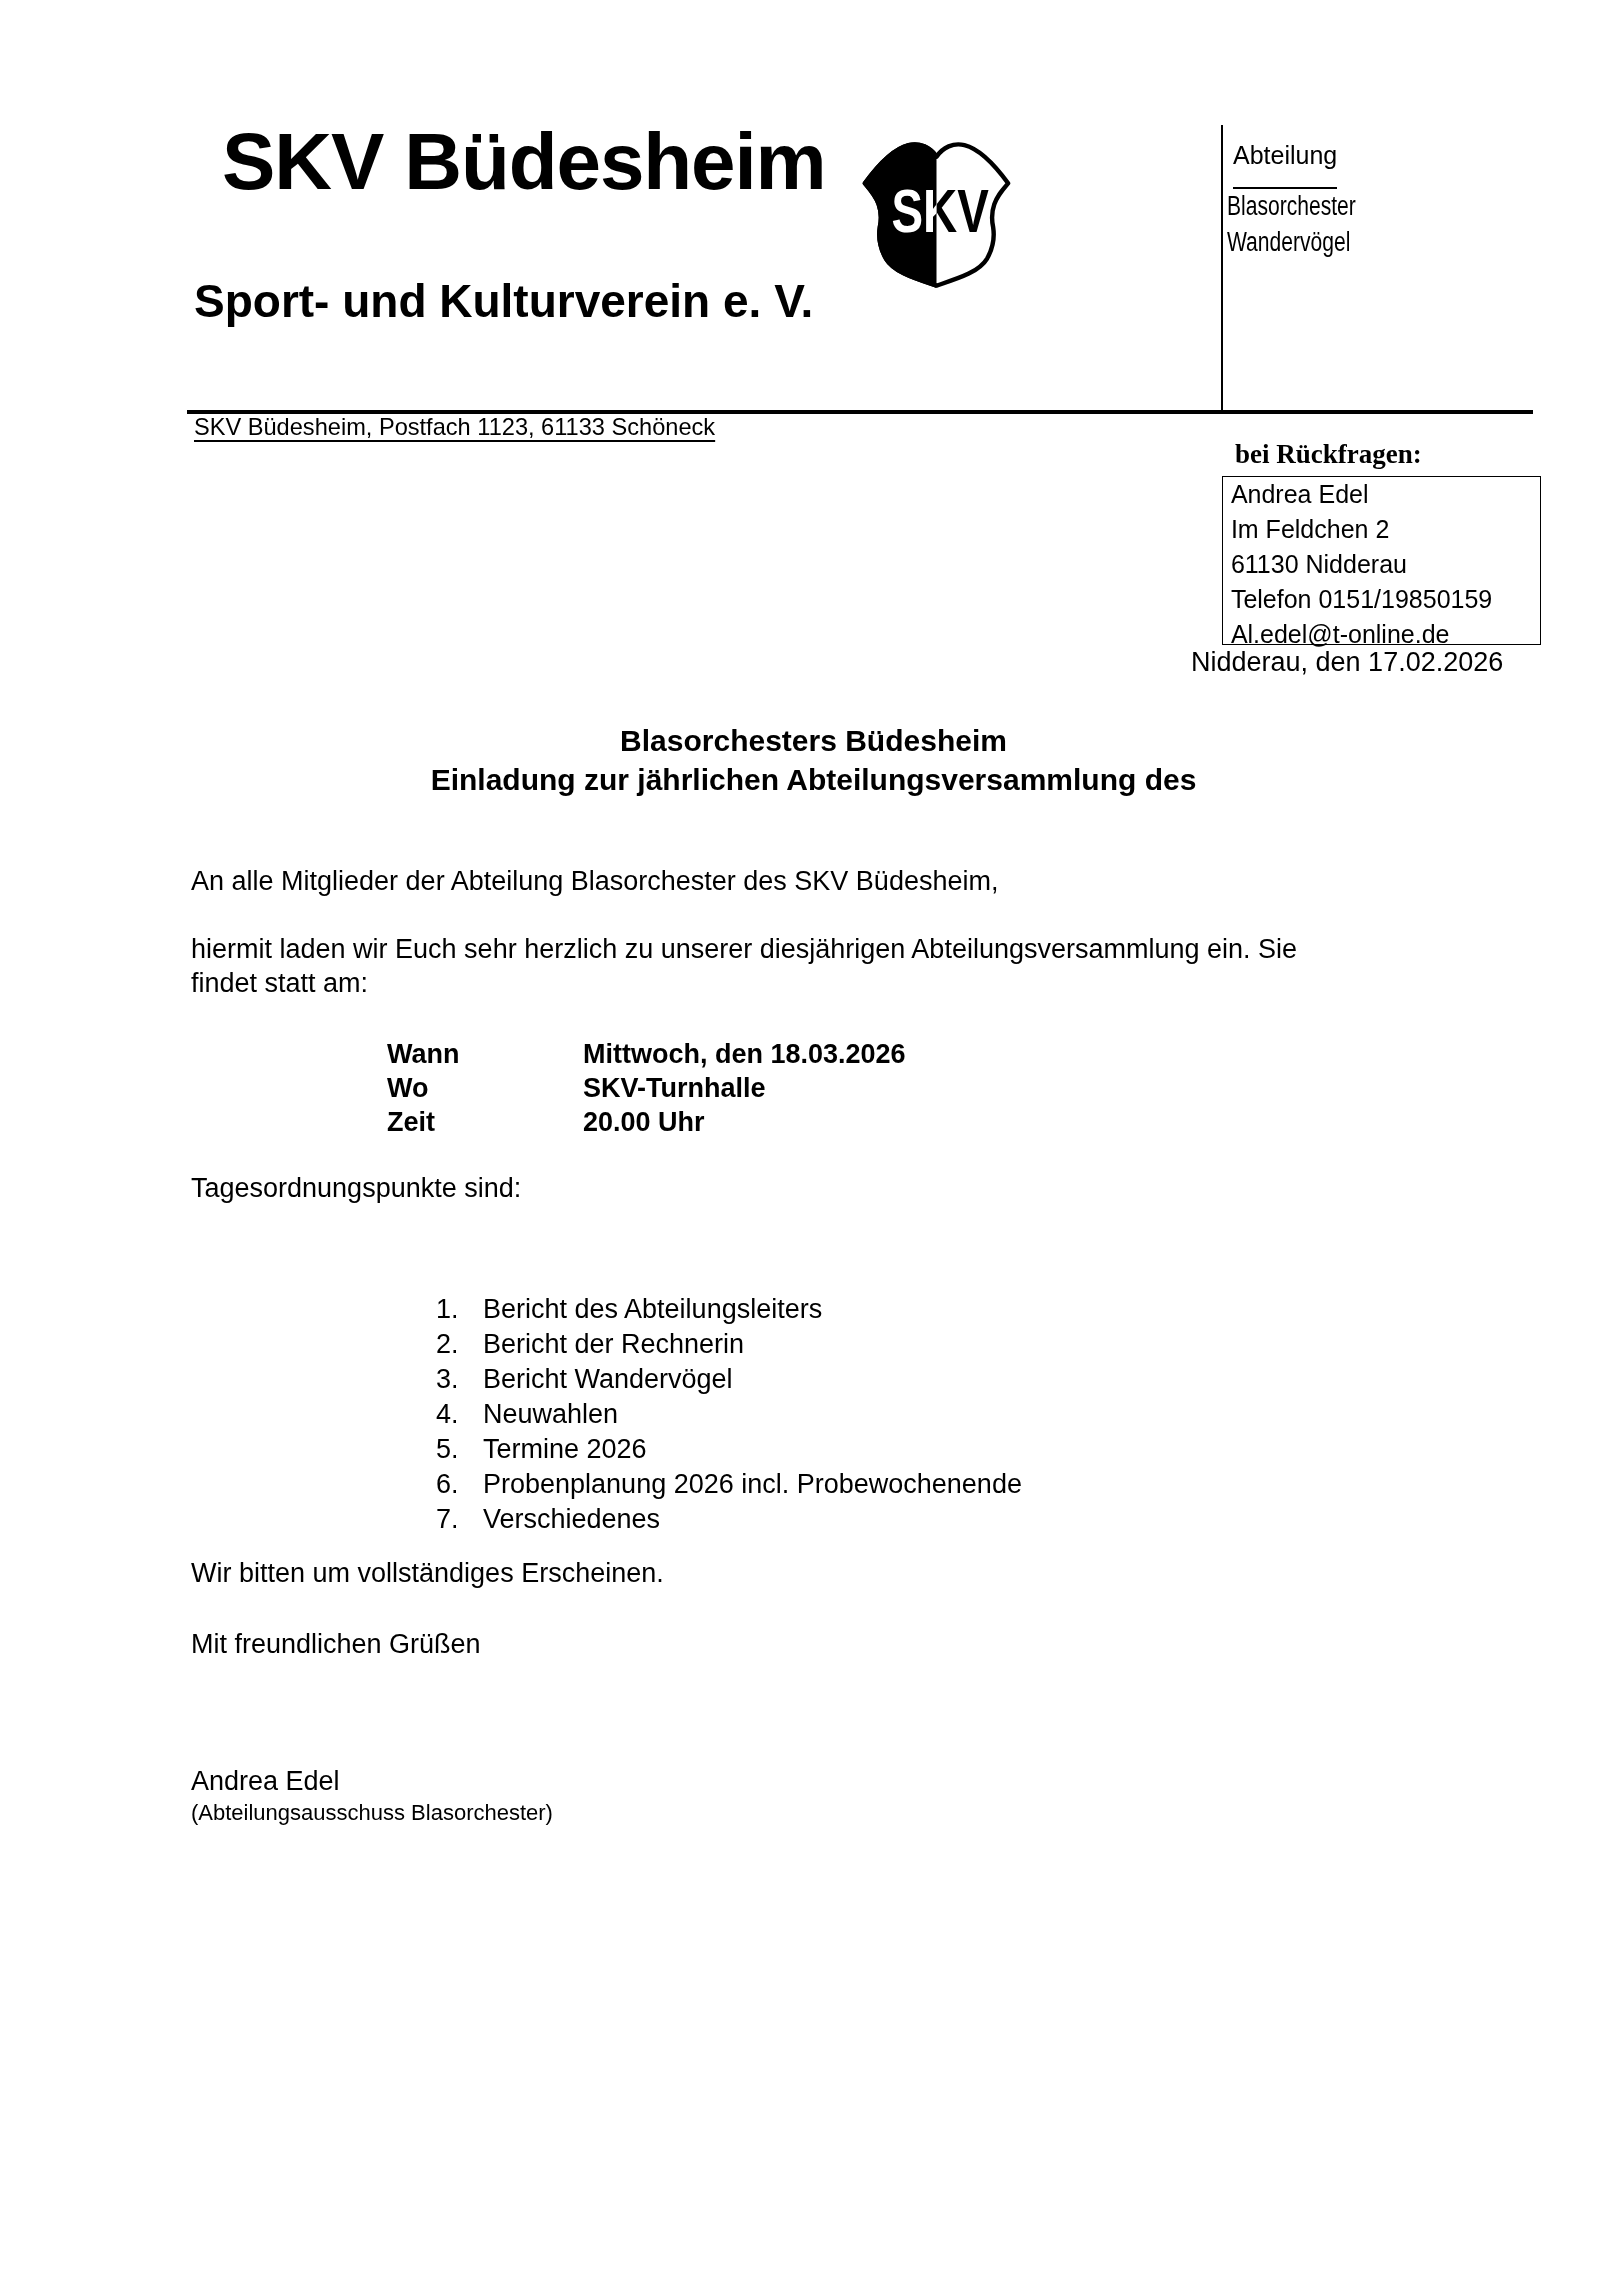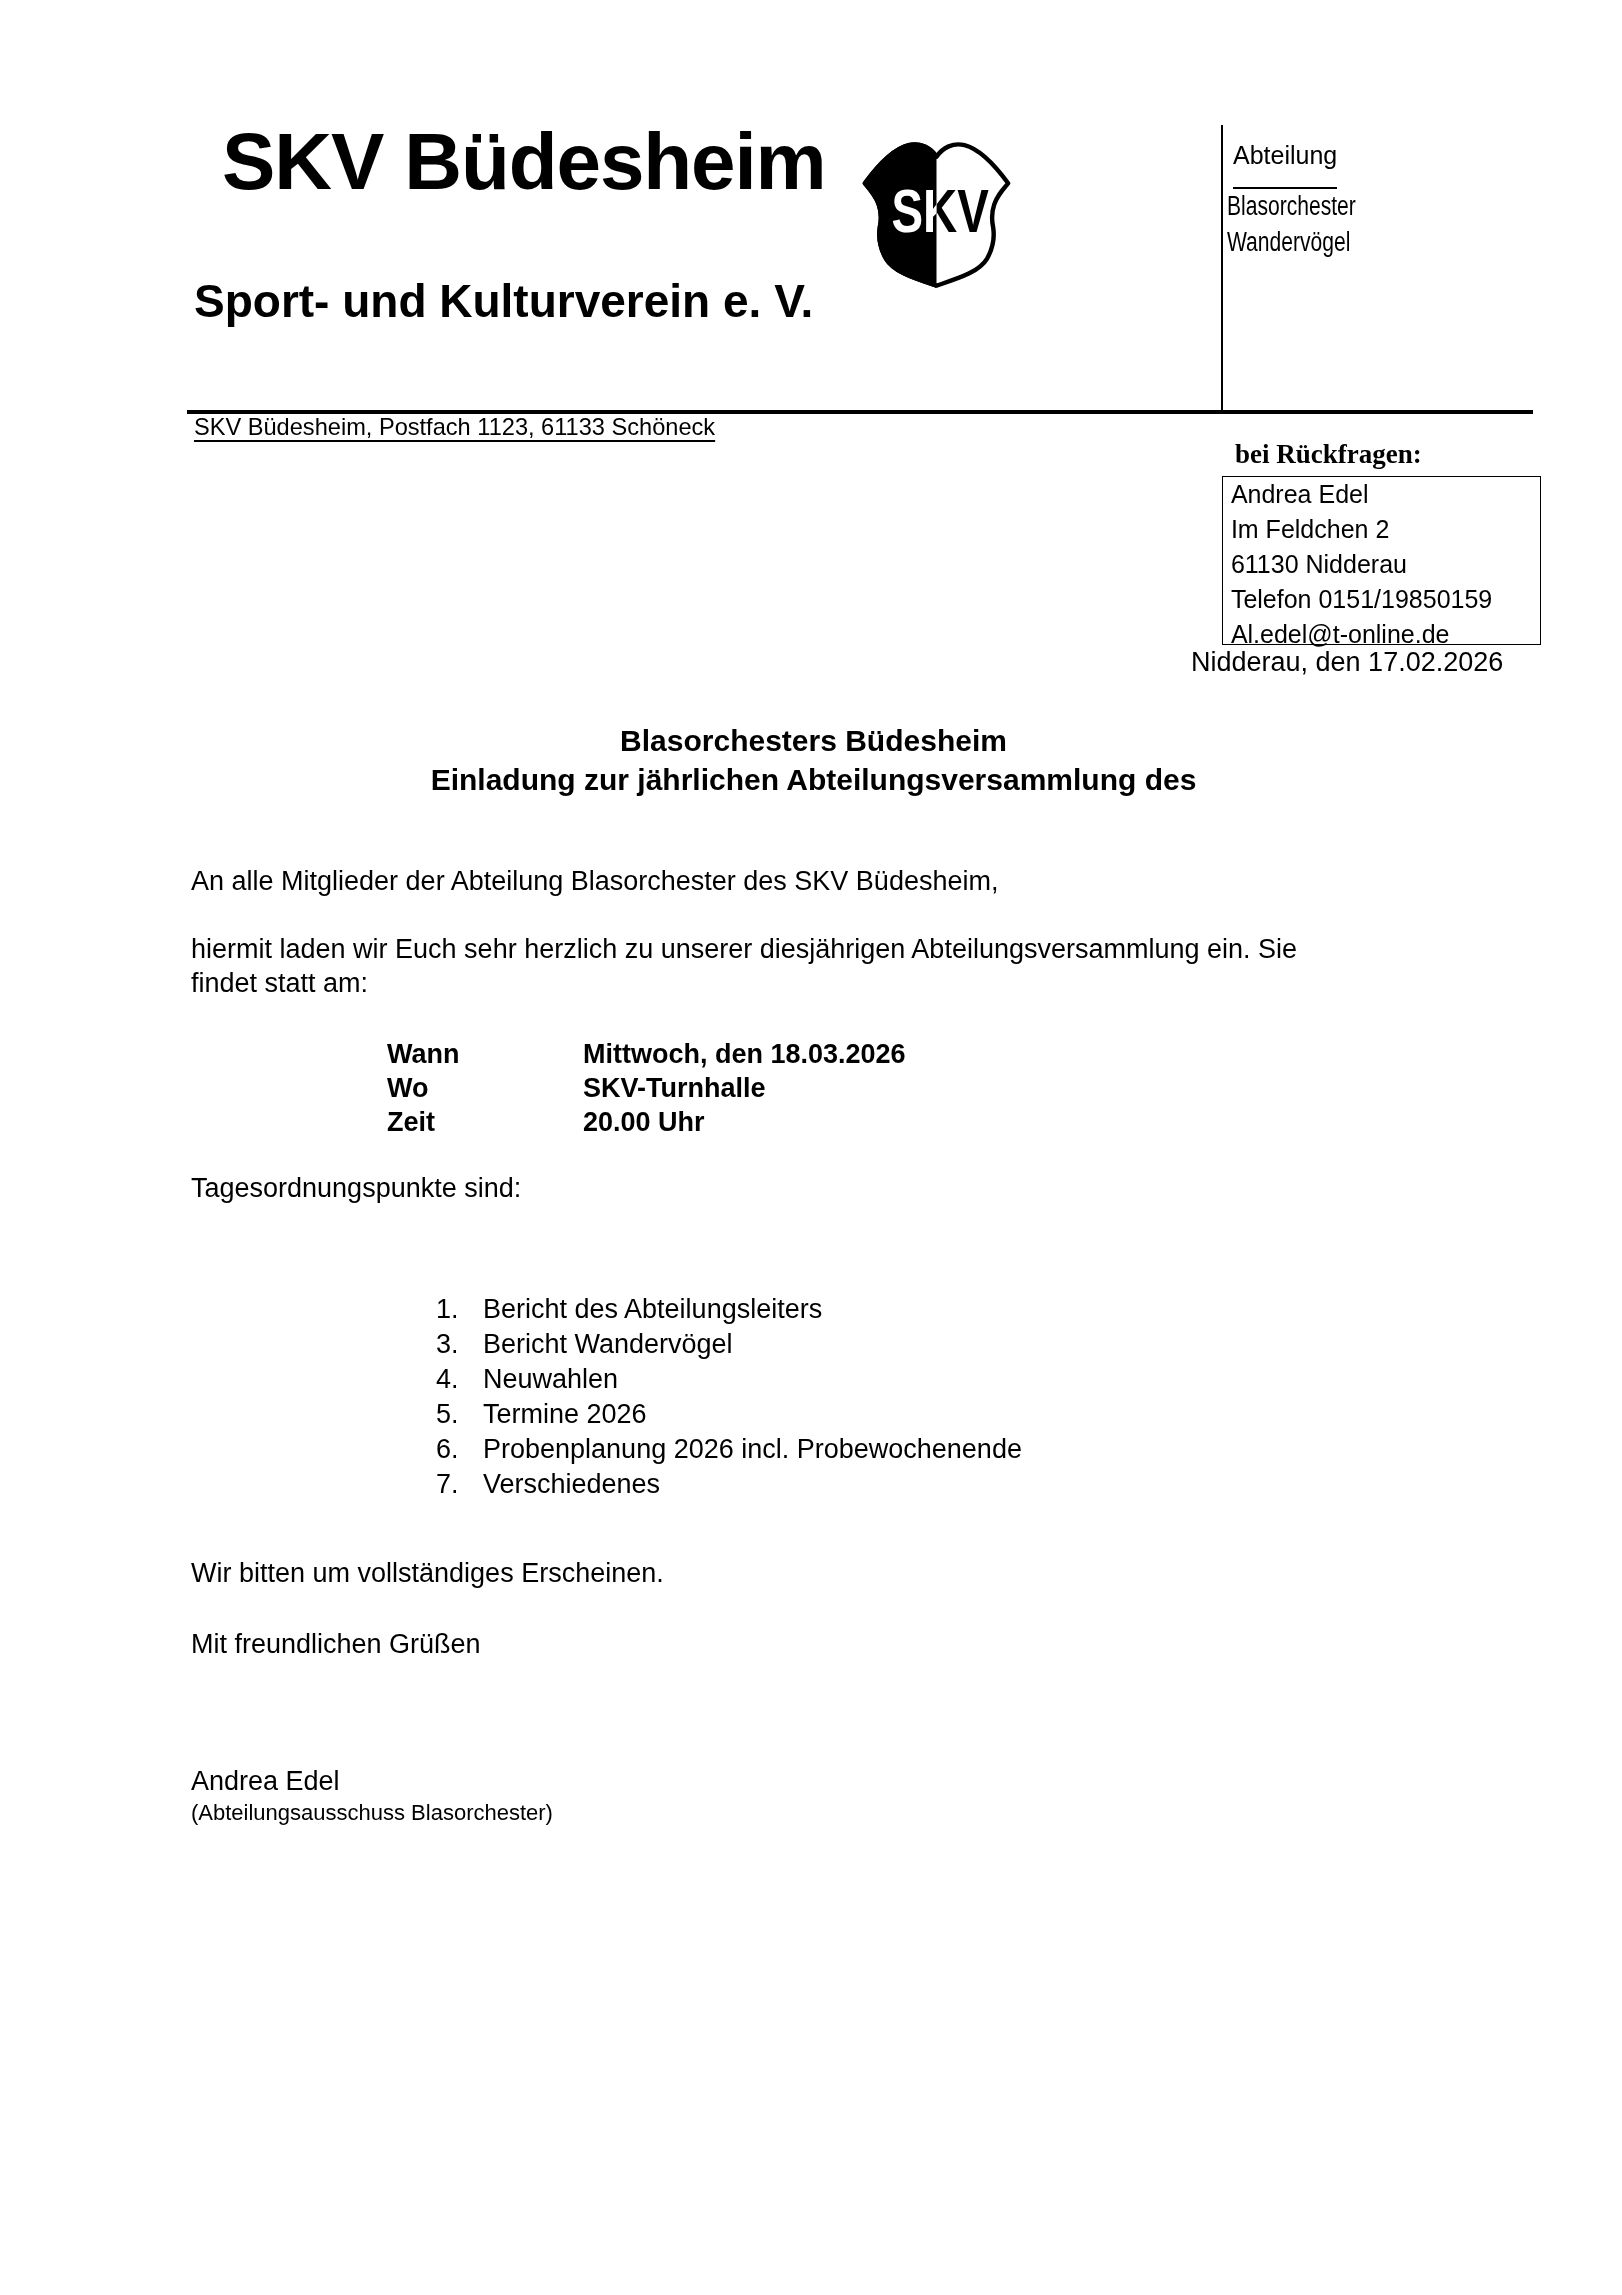--- a/index.html
+++ b/index.html
@@ -109,20 +109,21 @@
       <span class="lbl">Wo</span><span>SKV-Turnhalle</span>
     </div>
     <div>
       <span class="lbl">Zeit</span><span>20.00 Uhr</span>
     </div>
   </div>
 
   <div class="abs agenda-heading">Tagesordnungspunkte sind:</div>
   <div class="abs agenda">
     <div><span class="num">1.</span><span>Bericht des Abteilungsleiters</span></div>
+    <div><span class="num">2.</span><span>Bericht der Rechnerin</span></div>
     <div><span class="num">3.</span><span>Bericht Wandervögel</span></div>
     <div><span class="num">4.</span><span>Neuwahlen</span></div>
     <div><span class="num">5.</span><span>Termine 2026</span></div>
     <div><span class="num">6.</span><span>Probenplanung 2026 incl. Probewochenende</span></div>
     <div><span class="num">7.</span><span>Verschiedenes</span></div>
   </div>
 
   <div class="abs request">Wir bitten um vollständiges Erscheinen.</div>
   <div class="abs greeting">Mit freundlichen Grüßen</div>
   <div class="abs sig-name">Andrea Edel</div>

